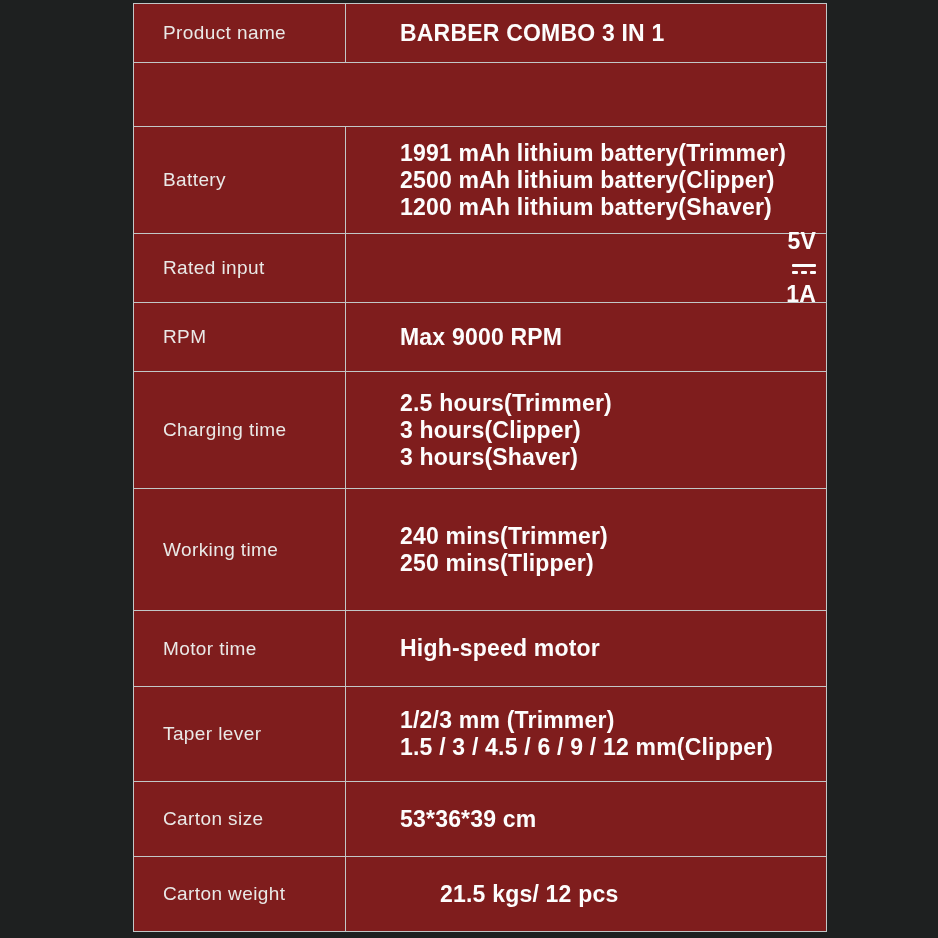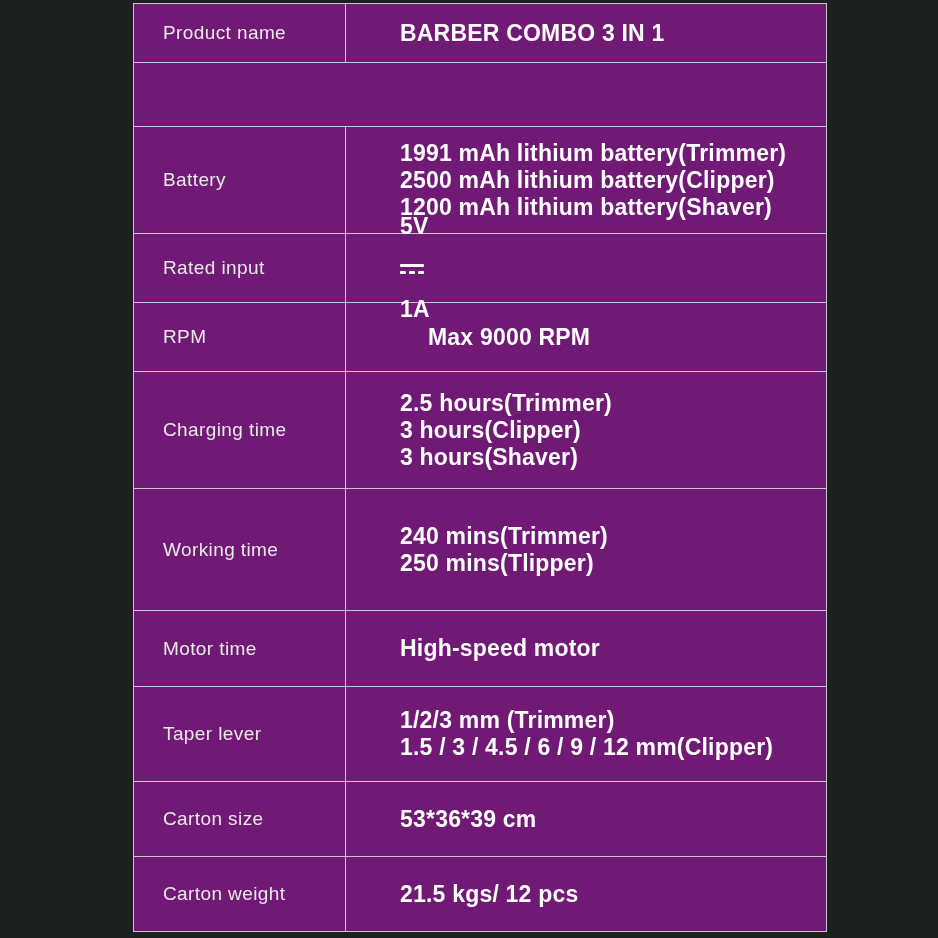--- a/index.html
+++ b/index.html
@@ -7,27 +7,27 @@
     width: 938px; height: 938px;
     background: #1e2020;
     font-family: "Liberation Sans", sans-serif;
     overflow: hidden;
   }
   .spec-table {
     position: absolute;
     left: 133px; top: 3px;
     width: 694px;
     border: 1px solid #c2c7c7;
-    background: #701a75;
+    background: #7f1d1d;
   }
   .row {
     display: flex;
     border-bottom: 1px solid #c2c7c7;
   }
-  .row:last-child { border-bottom: none; }
+  .row:last-child { border-bottom: none; gap: 40px; }
   .cell-label {
     width: 212px;
     flex: 0 0 212px;
     border-right: 1px solid #c2c7c7;
     display: flex;
     align-items: center;
     padding-left: 29px;
     color: #eae9e7;
     font-size: 19px;
     font-weight: 400;
@@ -40,29 +40,29 @@
     justify-content: center;
     padding-left: 54px;
     padding-right: 10px;
     color: #fdfdfd;
     font-size: 23px;
     font-weight: 700;
     letter-spacing: 0.2px;
     line-height: 27px;
   }
   .value-inline {
-    align-items: flex-start;
-    gap: 22px;
+    align-items: flex-end;
+    gap: 7px;
   }
   
   .r1  { height: 59px; }
   .r2  { height: 64px; }
   .r3  { height: 107px; }
   .r4  { height: 69px; }
-  .r5  { height: 69px; gap: 28px; }
+  .r5  { height: 69px; }
   .r6  { height: 117px; }
   .r7  { height: 122px; }
   .r8  { height: 76px; }
   .r9  { height: 95px; }
   .r10 { height: 75px; }
   .r11 { height: 74px; }
   
   .dc-icon {
     display: inline-flex;
     flex-direction: column;

